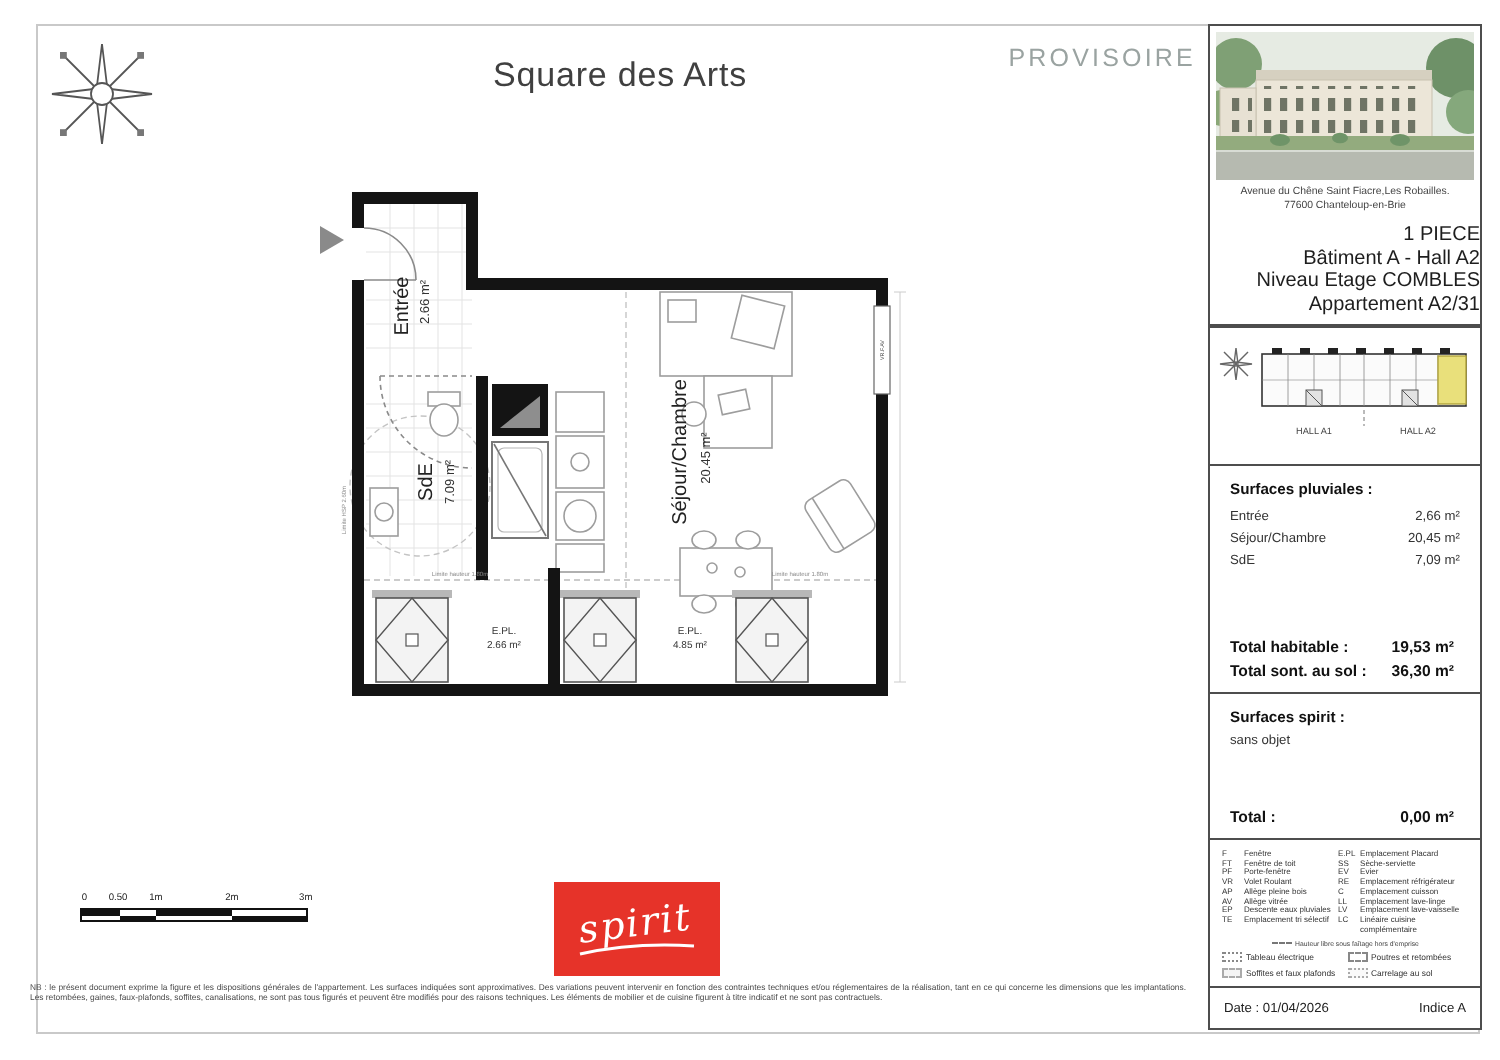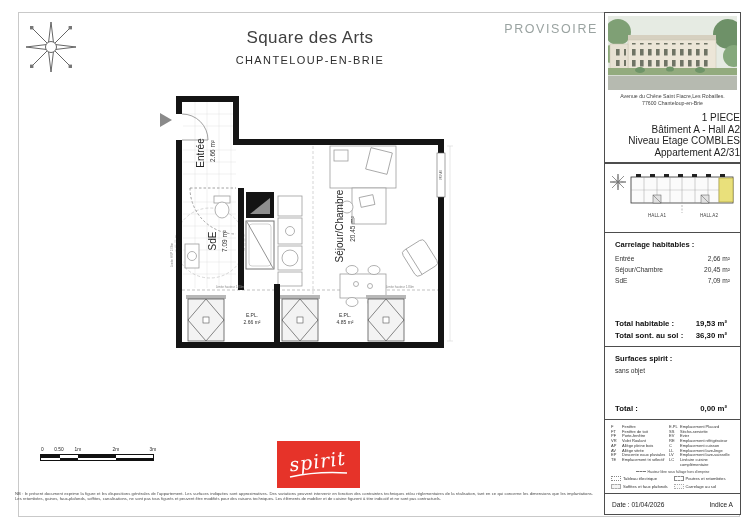--- a/index.html
+++ b/index.html
@@ -77,21 +77,20 @@
     <rect x="8" y="46.6" width="3.4" height="3.4" fill="#777" stroke="none"></rect>
     <rect x="46.6" y="46.6" width="3.4" height="3.4" fill="#777" stroke="none"></rect>
     <polygon points="29,4 32,29 29,54 26,29"></polygon>
     <polygon points="4,29 29,26 54,29 29,32"></polygon>
     <circle cx="29" cy="29" r="5.5" fill="#fff"></circle>
   </g>
 </svg>
 
 <div class="title-block">
   <div class="title-project">Square des Arts</div>
-  <div class="title-city">CHANTELOUP-EN-BRIE</div>
 </div>
 
 <div class="provisoire">PROVISOIRE</div>
 
 <svg class="plan" width="305" height="275" viewBox="150 84 305 275">
 
   <g stroke="#e3e3e3" stroke-width="0.5">
     <line x1="195" y1="100" x2="195" y2="288"></line>
       <line x1="207" y1="100" x2="207" y2="288"></line>
     <line x1="219" y1="100" x2="219" y2="288"></line>
@@ -330,21 +329,21 @@
         <line x1="72" y1="26" x2="80" y2="34"></line>
     </g>
     <rect x="90" y="9" width="14" height="24" stroke="#b0a33c" stroke-width="0.7" fill="#e9e07b"></rect>
     <line x1="53" y1="36" x2="53" y2="44" stroke="#777" stroke-width="0.5" stroke-dasharray="2,1.5"></line>
     <text x="28" y="48" text-anchor="middle" font-size="4.6" fill="#444" font-family="Liberation Sans, sans-serif">HALL A1</text>
     <text x="80" y="48" text-anchor="middle" font-size="4.6" fill="#444" font-family="Liberation Sans, sans-serif">HALL A2</text>
   </svg>
 </div>
 
 <div class="sbox" style="top:232px;height:115px;padding:7px 10px;">
-  <div class="surf-title">Carrelage habitables :</div>
+  <div class="surf-title">Surfaces pluviales :</div>
   <div style="margin-top:6px;">
     <div class="surf-row">
       <span>Entrée</span>
       <span>2,66 m²</span>
     </div>
     <div class="surf-row">
       <span>Séjour/Chambre</span>
       <span>20,45 m²</span>
     </div>
     <div class="surf-row">

